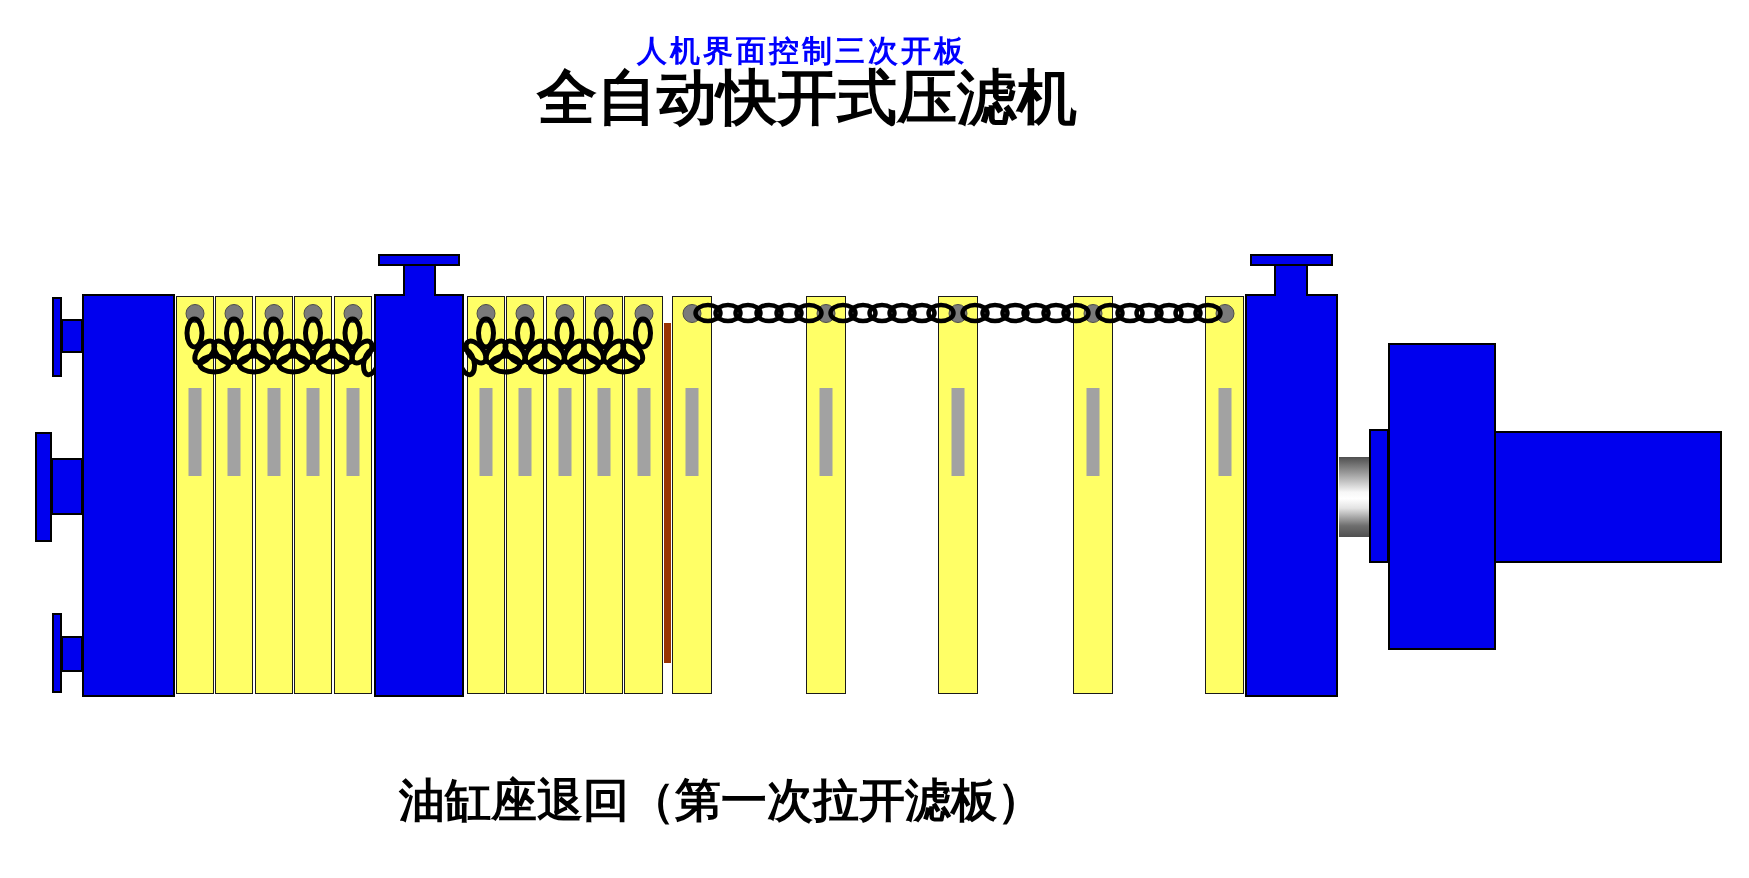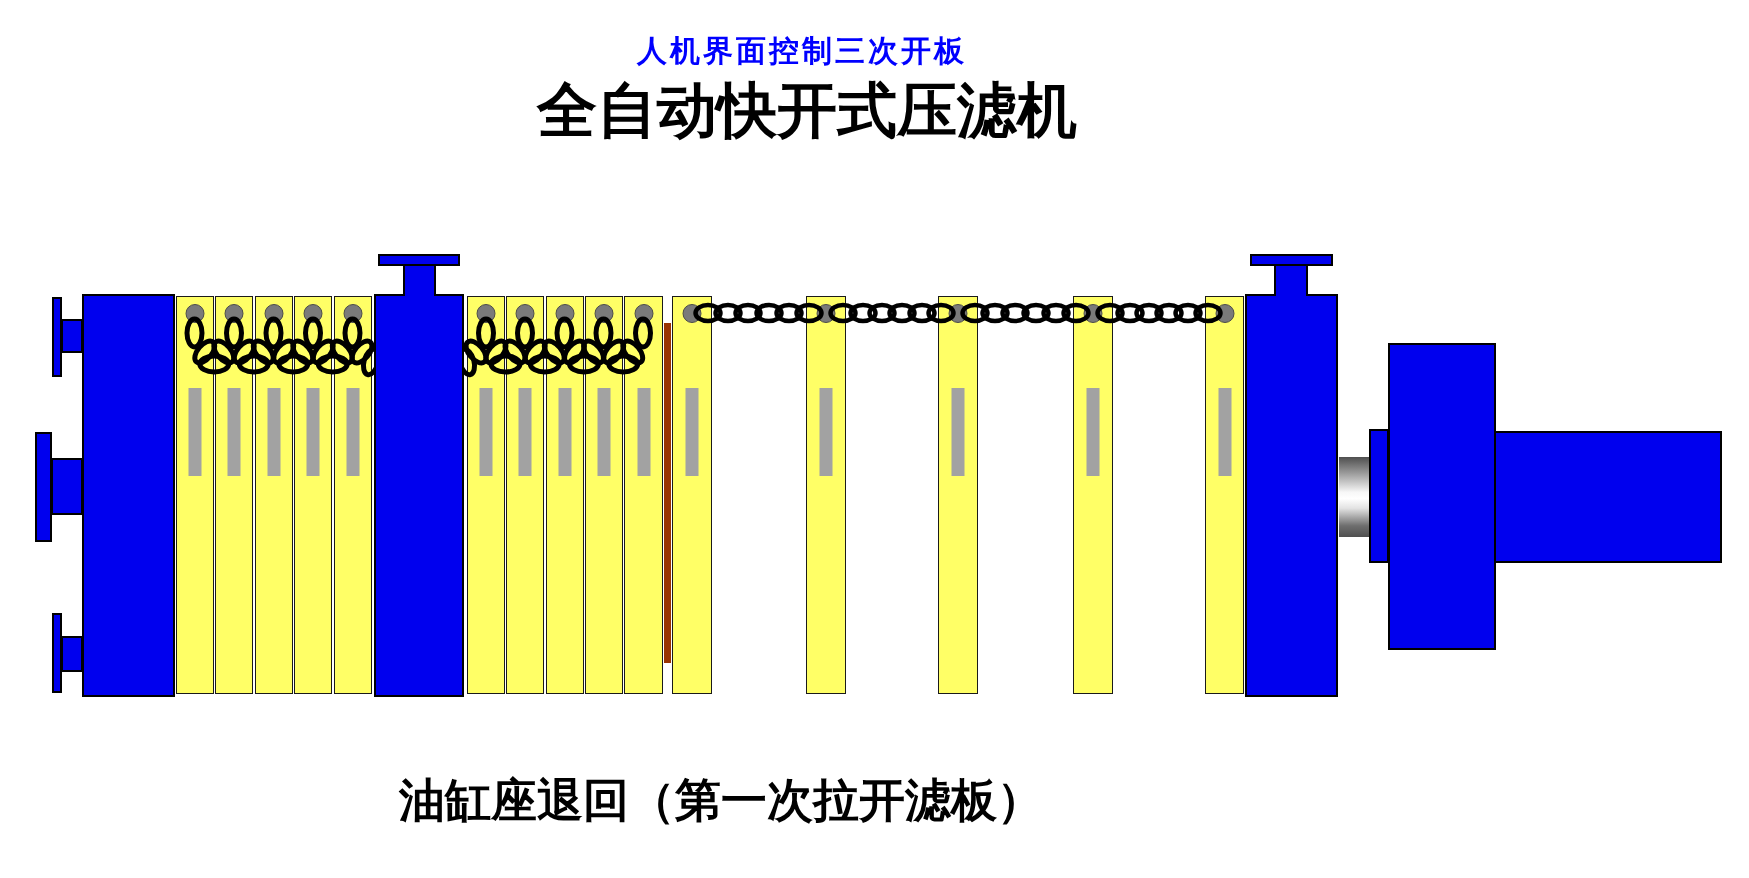--- a/index.html
+++ b/index.html
@@ -12,21 +12,21 @@
     --subtitle-blue:#0000ff;
     --title-black:#000000;
   }
   html,body{margin:0;padding:0;background:#fff;}
   .stage{
     position:relative;width:1749px;height:878px;background:#fff;overflow:hidden;
     font-family:"Liberation Sans", sans-serif;
   }
   .txt{position:absolute;white-space:nowrap;transform:translateX(-50%);line-height:1;font-weight:bold;}
   .subtitle{top:36px;left:802px;font-size:30px;letter-spacing:3px;color:var(--subtitle-blue);}
-  .title{top:81px;left:807px;font-size:60px;color:var(--title-black);}
+  .title{top:68px;left:807px;font-size:60px;color:var(--title-black);}
   .caption{top:777px;left:721px;font-size:46px;color:var(--title-black);}
   .part{position:absolute;box-sizing:border-box;}
   .blue{background:var(--machine-blue);border:2px solid #000;}
   .block{border-width:2.5px;z-index:5;}
   .flange{z-index:5;}
   .stem{border-bottom:none;z-index:5;}
   .cap{z-index:6;}
   .plate{
     position:absolute;box-sizing:border-box;top:296px;height:398px;width:38px;
     background:var(--plate-yellow);border:1.5px solid var(--plate-border);z-index:1;

